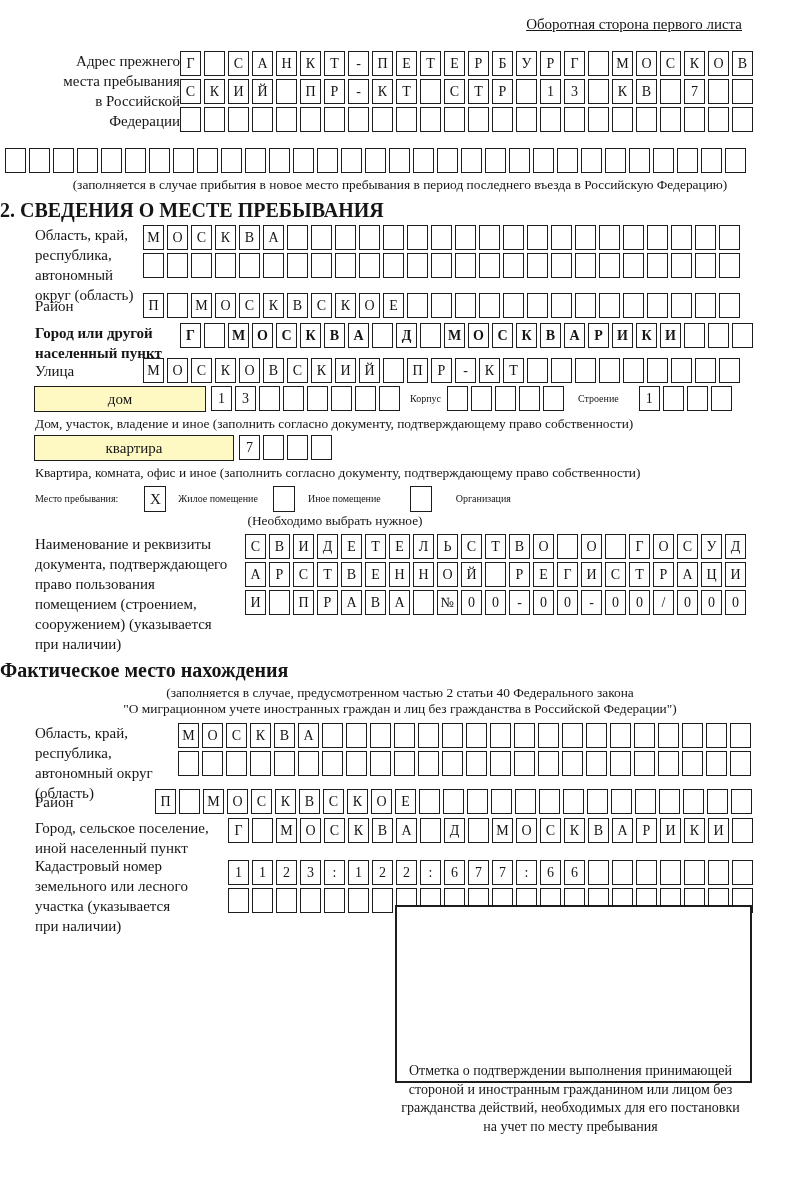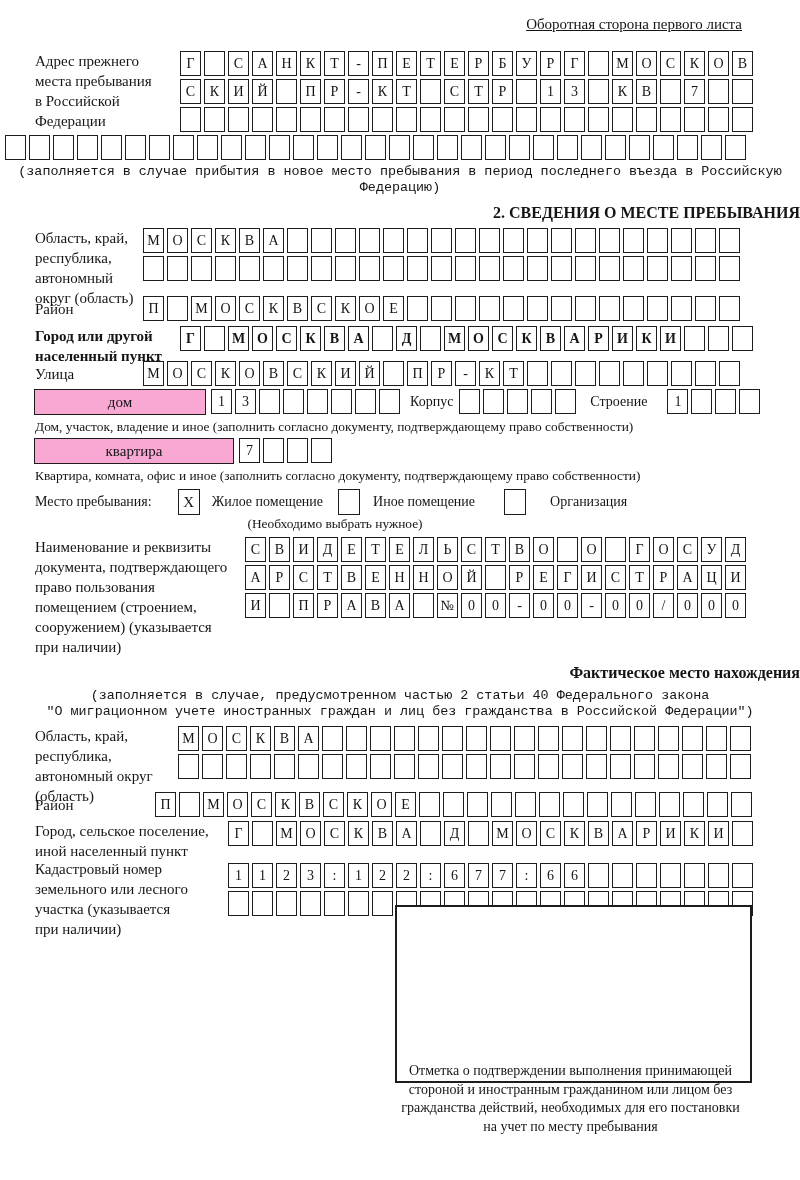--- a/index.html
+++ b/index.html
@@ -13,32 +13,32 @@
   .lbl{white-space:pre-line;font-size:15px;line-height:20px;flex:0 0 auto;}
   .cellcol{display:flex;flex-direction:column;gap:3px;}
   .cells{display:flex;gap:3px;}
   .cell{
     box-sizing:border-box;flex:0 0 21px;width:21px;height:25px;
     border:1.6px solid #1d1d1d;display:inline-flex;align-items:center;justify-content:center;
     font-size:14px;line-height:1;background:#fff;
   }
   .typebox{
     box-sizing:border-box;border:1.6px solid #1d1d1d;height:26px;
-    display:flex;align-items:center;justify-content:center;font-size:15px;background:#f9a8d4;
+    display:flex;align-items:center;justify-content:center;font-size:15px;background:#fef9c3;
   }
   .cb{
     box-sizing:border-box;flex:0 0 22px;width:22px;height:26px;border:1.6px solid #1d1d1d;
     display:inline-flex;align-items:center;justify-content:center;font-size:15px;background:#fff;
   }
   .hint{font-size:13.4px;line-height:16px;}
-  .hint.center{text-align:center;font-family:Liberation Mono, monospace;}
-  .sec-title{text-align:right;font-weight:bold;font-size:16px;line-height:20px;}
-  .inline-lbl{font-size:14px;line-height:26px;}
+  .hint.center{text-align:center;}
+  .sec-title{text-align:left;font-weight:bold;font-size:20px;line-height:20px;}
+  .inline-lbl{font-size:10px;line-height:26px;}
   
-  #prev-block{margin:18px 0 3px 35px;}
+  #prev-block{margin:18px 0 16px 35px;text-align:right;}
   #prev-block .lbl{width:145px;}
   #row-full{margin:3px 0 0 5px;}
   #note-prev{margin-top:4px;}
   #sec2-title{margin-top:7px;}
   #region-row{margin:5px 0 0 35px;}
   #region-row .lbl{width:108px;}
   #district-row{margin:-12px 0 0 35px;}
   #district-row .lbl{width:108px;line-height:27px;}
   #city-row{margin:3px 0 0 35px;font-weight:bold;}
   #city-row .lbl{width:145px;}

